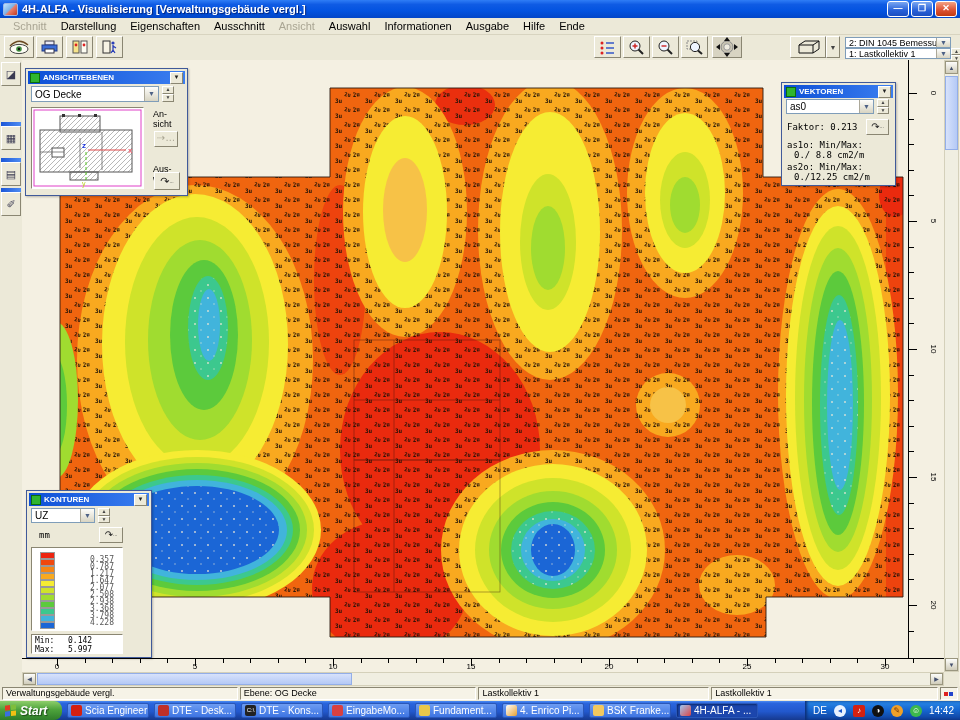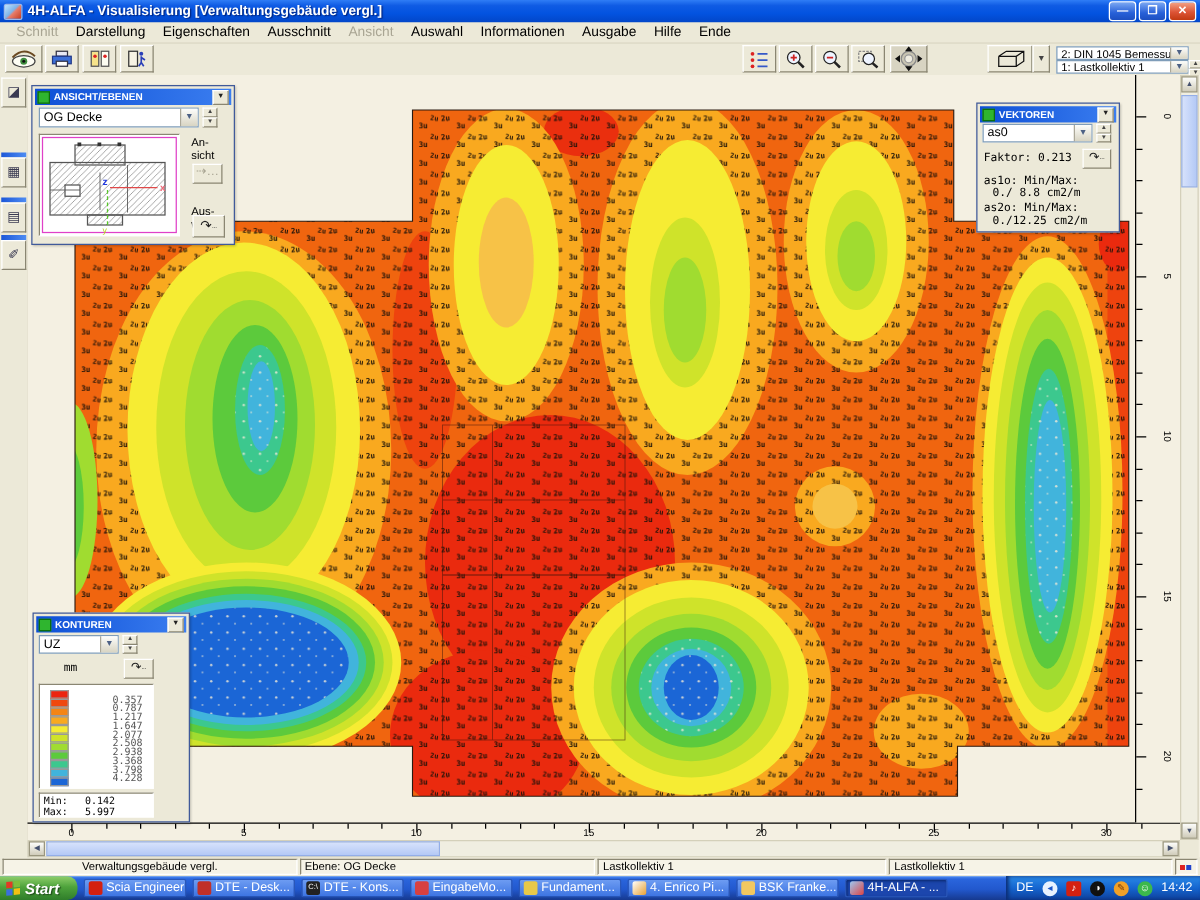--- a/index.html
+++ b/index.html
@@ -475,21 +475,21 @@
         <span class="pclose">▼</span>
       </div>
       <span class="combo" style="left:4px;top:17px;width:64px;height:15px;font-size:10px">
         <span class="cv">UZ</span>
         <span class="drop" style="line-height:13px">▼</span>
         </span>
       <span class="spin" style="left:71px;top:17px;height:15px;width:12px">
         <span>▲</span>
           <span>▼</span>
         </span>
-      <span class="ptxt" style="left:24px;top:39px">mm</span>
+      <span class="ptxt" style="left:12px;top:39px">mm</span>
       <span class="pbtn" style="left:72px;top:36px;width:24px;height:16px;line-height:13px">↷<span style="font-size:5px;vertical-align:bottom">...</span></span>
       <div class="sunkbox" id="legendbox" style="left:4px;top:56px;width:92px;height:84px">
           <span class="lgs" style="top: 4px; height: 5px; background: rgb(236, 36, 16);"></span>
           <span class="lgs" style="top: 11px; height: 5px; background: rgb(240, 72, 14);"></span>
           <span class="lgs" style="top: 18px; height: 5px; background: rgb(245, 133, 20);"></span>
           <span class="lgs" style="top: 25px; height: 5px; background: rgb(249, 169, 31);"></span>
           <span class="lgs" style="top: 32px; height: 5px; background: rgb(246, 236, 51);"></span>
           <span class="lgs" style="top: 39px; height: 5px; background: rgb(207, 227, 42);"></span>
           <span class="lgs" style="top: 46px; height: 5px; background: rgb(160, 220, 48);"></span>
           <span class="lgs" style="top: 53px; height: 5px; background: rgb(92, 202, 60);"></span>
@@ -510,21 +510,21 @@
       <div class="sunkbox" style="left:4px;top:143px;width:92px;height:20px">
         <span class="ptxt" style="left:3px;top:1px;font-size:8px">Min:</span>
         <span class="ptxt" style="left:36px;top:1px;font-size:8px">0.142</span>
         <span class="ptxt" style="left:3px;top:10px;font-size:8px">Max:</span>
         <span class="ptxt" style="left:36px;top:10px;font-size:8px">5.997</span>
       </div>
     </div>
   </div>
 
   <div class="statusbar" id="statusbar">
-      <span class="sfield" style="width: 237px; text-align: center;">Verwaltungsgebäude vergl.</span>
+      <span class="sfield" style="width: 237px;">Verwaltungsgebäude vergl.</span>
       <span class="sfield" style="width: 238px;">Ebene: OG Decke</span>
       <span class="sfield" style="width: 232px;">Lastkollektiv 1</span>
       <span class="sfield" style="width: 228px;">Lastkollektiv 1</span>
       <span class="sfield" style="width: 10px;"><span style="display:inline-block;width:4px;height:4px;background:#d22;margin:2px 1px 0 0"></span><span style="display:inline-block;width:4px;height:4px;background:#24c;margin:2px 0 0 0"></span></span>
     </div>
 
   <div class="taskbar">
     <span class="startbtn">
       <span class="winflag">
         <i style="background:#e23a25"></i>

